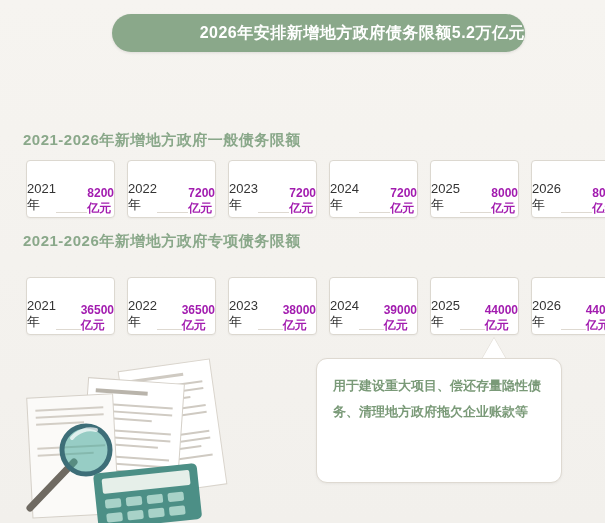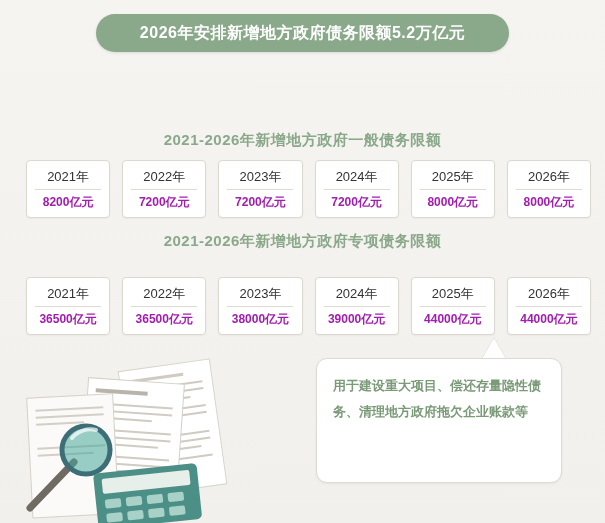--- a/index.html
+++ b/index.html
@@ -15,28 +15,28 @@
     width: 605px;
     height: 523px;
     position: relative;
     background: linear-gradient(180deg, #f6f4f0 0%, #f2f0ec 100%);
   }
 
   
   .banner {
     position: absolute;
     top: 14px;
-    left: 96px;
+    left: 112px;
     width: 413px;
     height: 38px;
     background: #8aa88a;
     border-radius: 19px;
     display: flex;
     align-items: center;
-    justify-content: center;
+    justify-content: flex-end;
     box-shadow: 0 1px 3px rgba(0,0,0,0.10);
   }
   .banner-text {
     color: #ffffff;
     font-size: 16px;
     font-weight: bold;
     letter-spacing: 0.5px;
   }
 
   
@@ -62,25 +62,25 @@
   .subcard-text {
     font-size: 14px;
     color: #2f2f2f;
   }
   .subcard-text b { font-size: 15px; }
 
   
   .section-title {
     position: absolute;
     width: 100%;
-    text-align: center;
     font-size: 15px;
     font-weight: bold;
     color: #8aa88a;
     letter-spacing: 0.5px;
+    padding-left: 23px;
   }
   #title-general { top: 131px; }
   #title-special { top: 232px; }
 
   
   .year-grid {
     position: absolute;
     left: 14px;
     width: 577px;
     display: flex;
@@ -89,22 +89,22 @@
   #grid-general { top: 160px; }
   #grid-special { top: 277px; }
 
   .year-cell {
     width: 89px;
     height: 58px;
     background: #ffffff;
     border: 1px solid #dcd8d0;
     border-radius: 4px;
     display: flex;
-    flex-direction: column;
-    align-items: center;
+    flex-direction: row;
+    align-items: flex-end;
     justify-content: center;
     box-shadow: 0 1px 2px rgba(0,0,0,0.04);
     margin-left: 12px;
   }
   .year-label {
     font-size: 13px;
     color: #333333;
     margin-bottom: 3px;
   }
   .year-divider {

